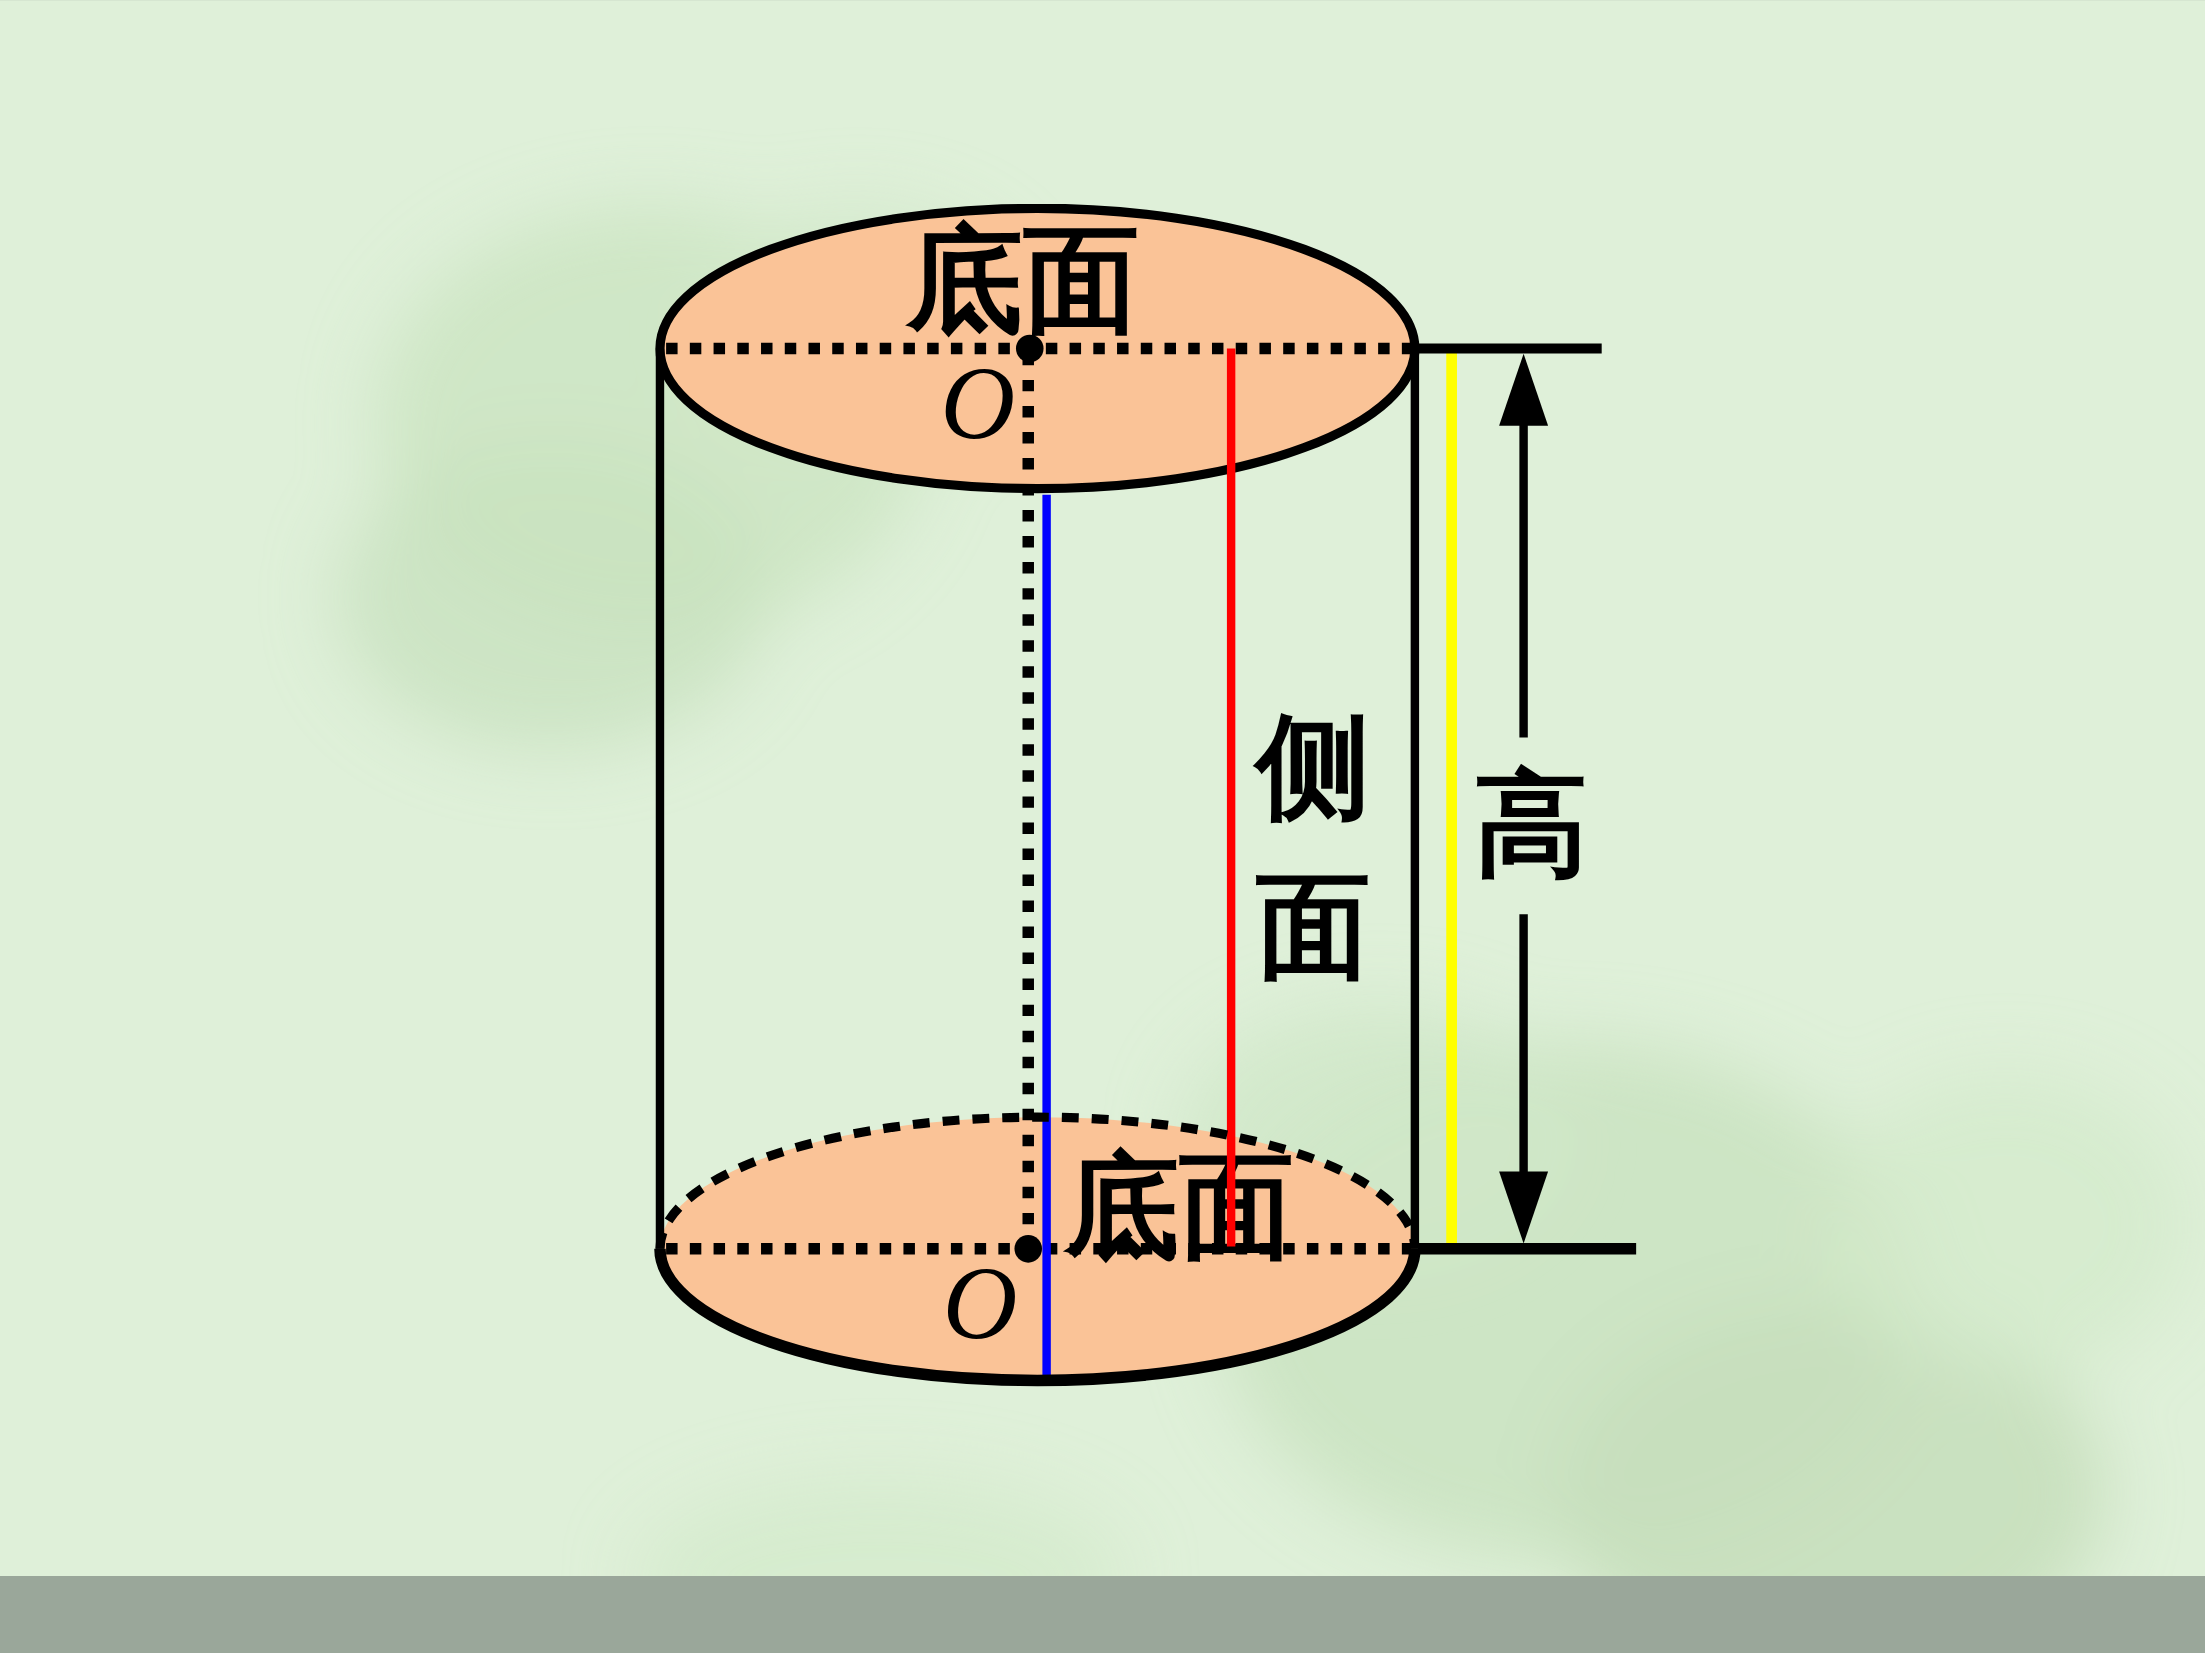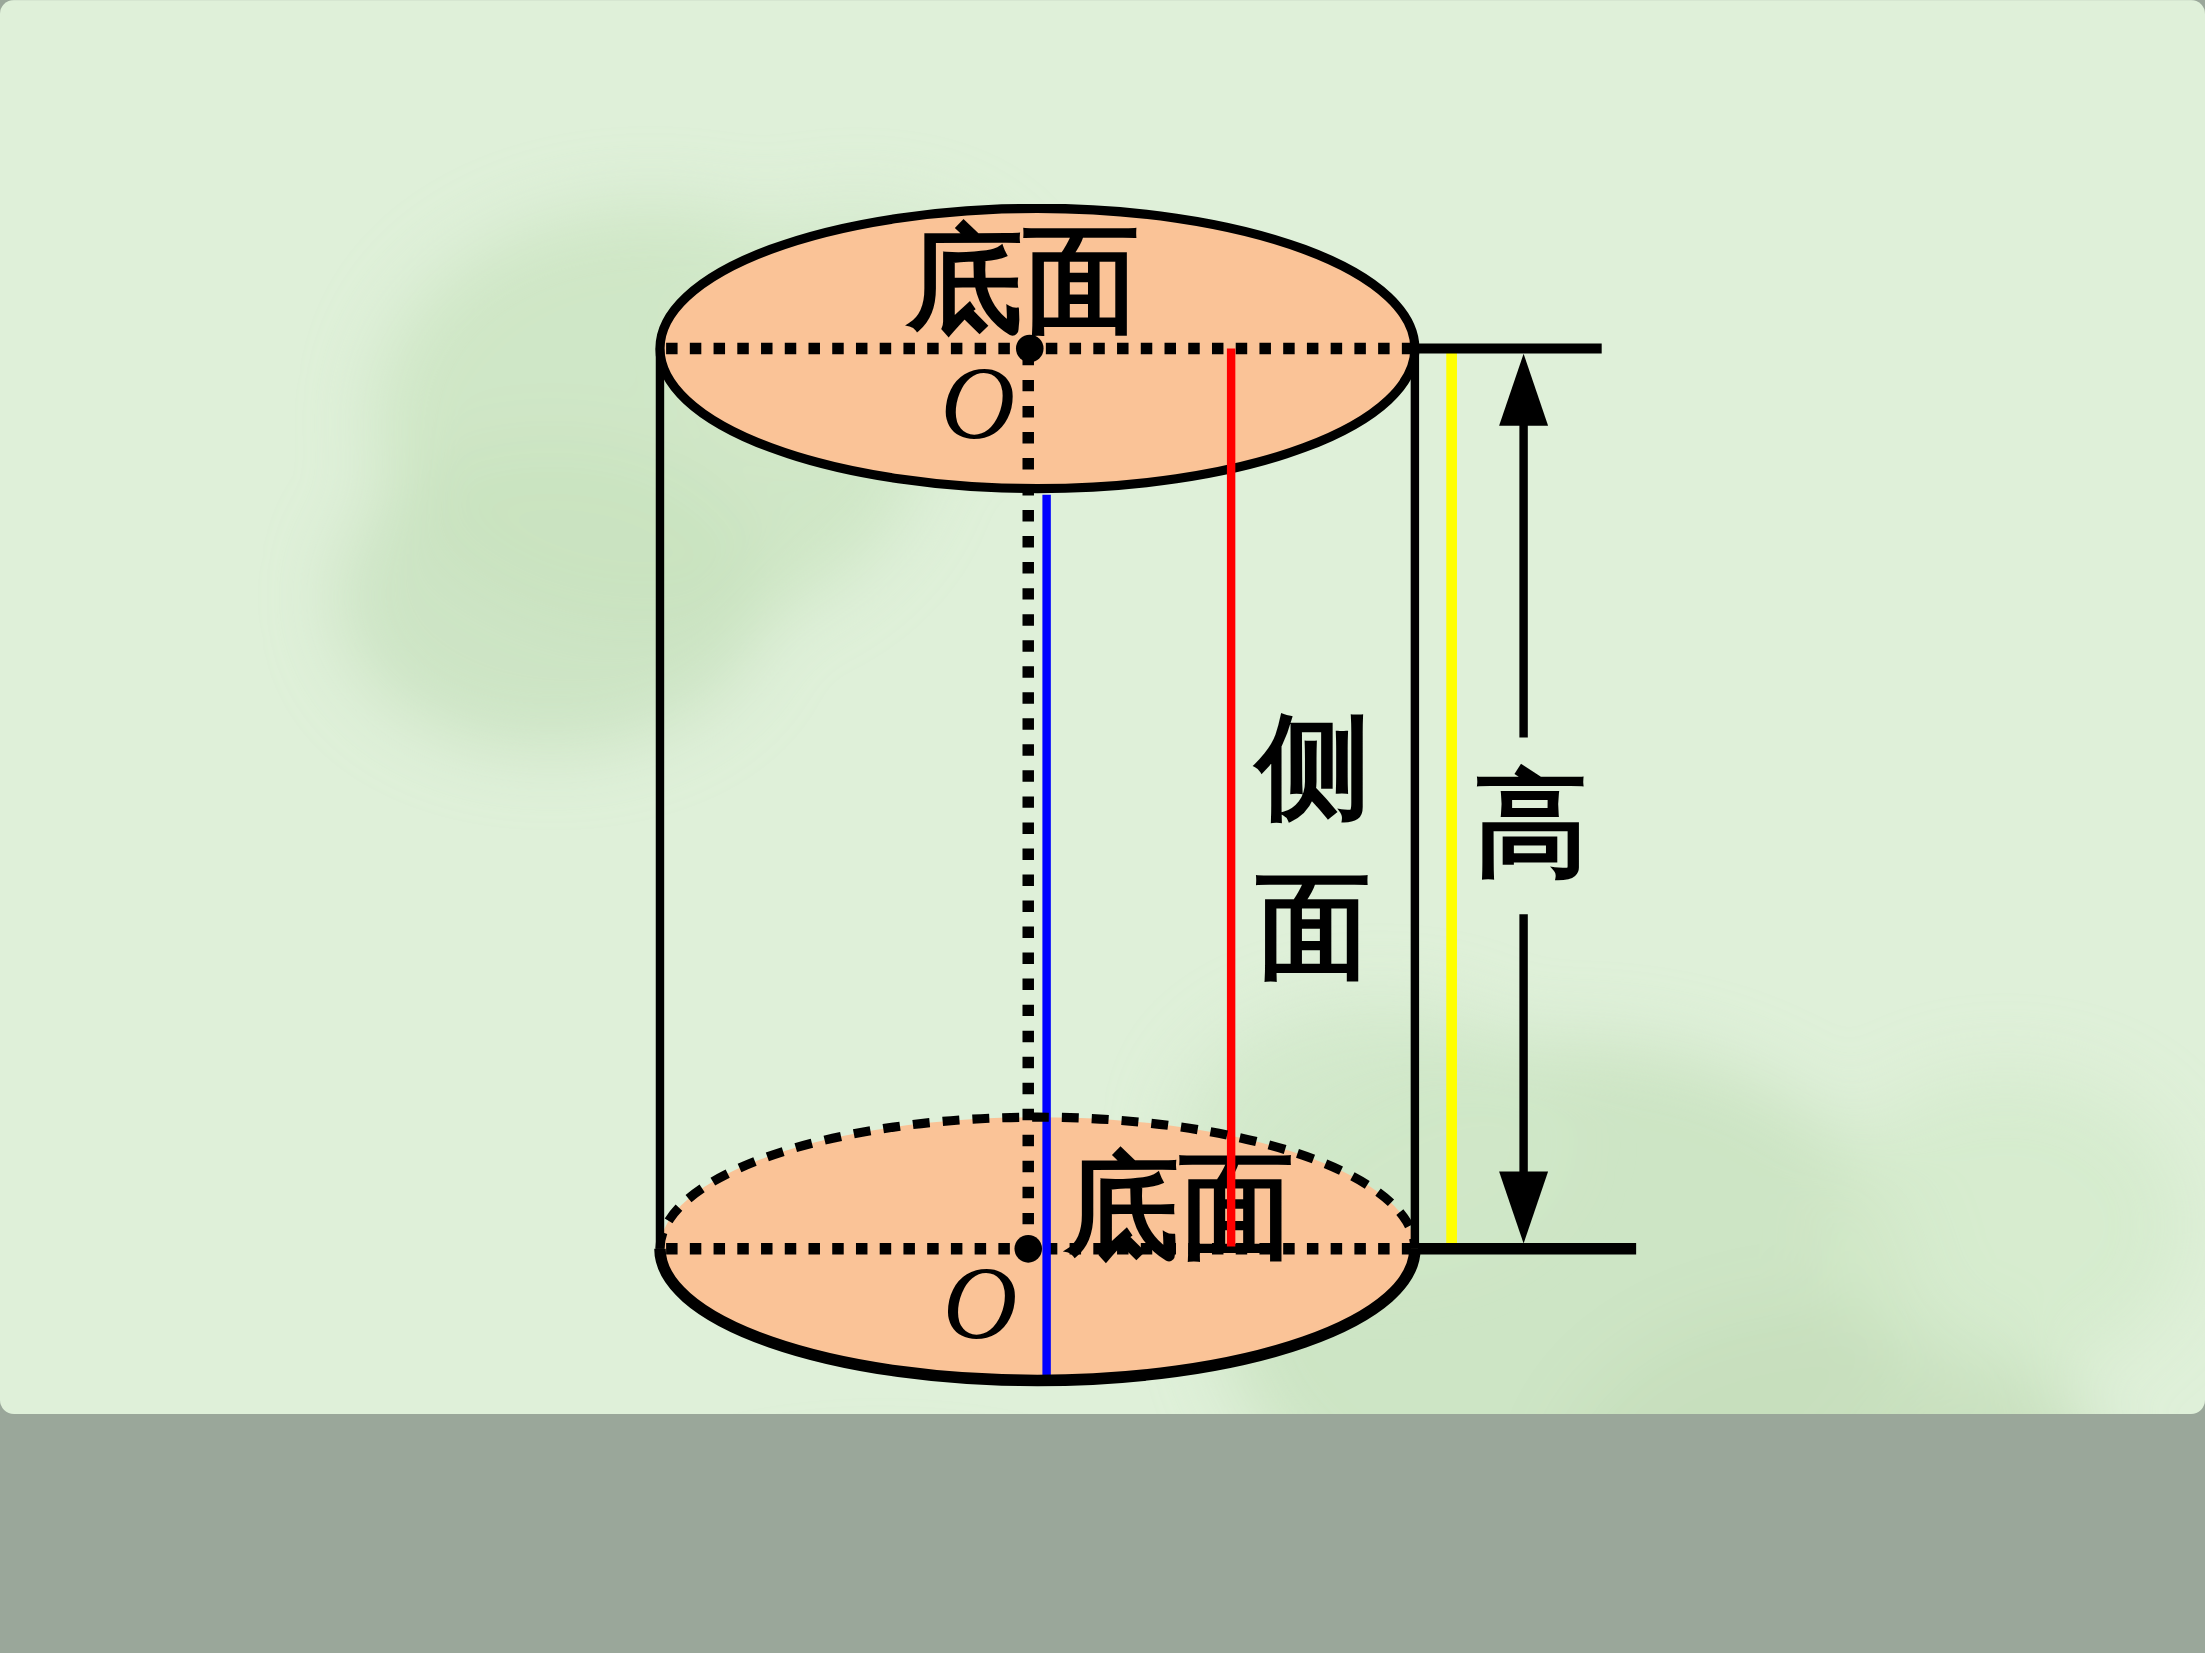--- a/index.html
+++ b/index.html
@@ -1,21 +1,20 @@
 <!DOCTYPE html>
 <html style="font-size:12.3px"><head>
 <meta charset="utf-8">
 <style>
   html,body{margin:0;padding:0;background:#9aa79a;}
   .stage{
     position:relative;
-    width:2205px;height:1414px;
+    width:2205px;height:1576px;
     overflow:hidden;
     font-family:"Liberation Serif", serif;
-    border-radius:14px;
   }
   svg{display:block;width:2205px;height:1654px;}
   text{fill:#000;}
   .cjk{font-family:"Liberation Serif", serif;font-weight:bold;}
   .oletter{font-family:"Liberation Serif", serif;font-style:italic;font-weight:normal;}
 </style>
 </head>
 <body>
 
 <div class="stage">

